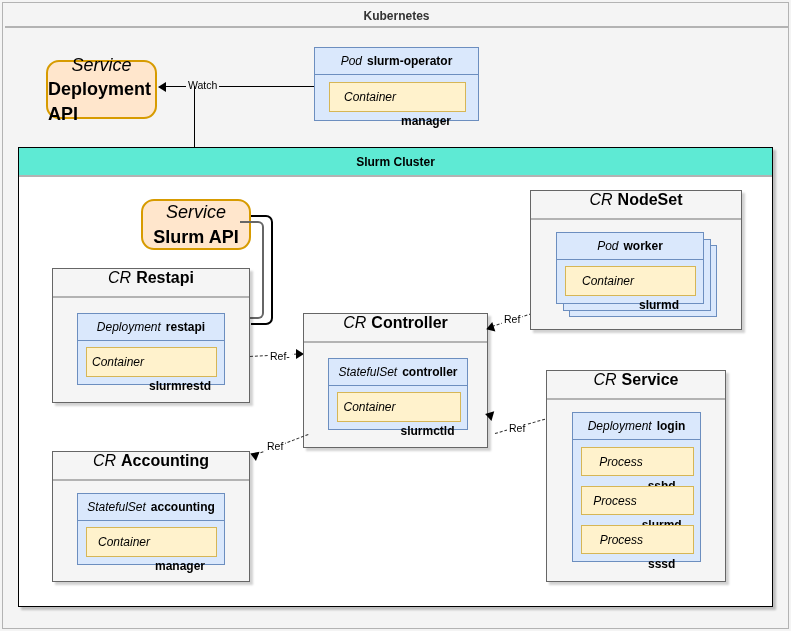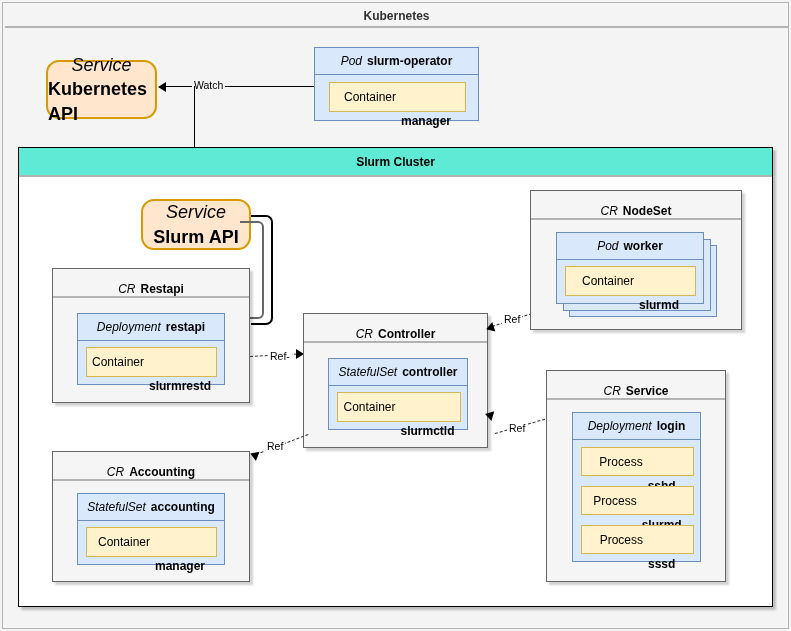--- a/index.html
+++ b/index.html
@@ -38,22 +38,22 @@
     background:#5eead4;
   }
 
   
   .cr-box{
     position:absolute;background:#f5f5f5;border:1px solid #666;
     box-sizing:border-box;box-shadow:3px 3px 2px rgba(0,0,0,0.18);
   }
   .cr-head{
     height:29px;border-bottom:2px solid #b3b3b3;box-sizing:border-box;
-    display:flex;align-items:flex-end;justify-content:center;
-    font-size:12px;color:#000;white-space:nowrap;
+    display:flex;align-items:flex-start;justify-content:center;
+    font-size:16px;color:#000;white-space:nowrap;
   }
   .cr-head .it{font-style:italic;font-weight:normal;margin-right:5px;}
   .cr-head .bd{font-weight:bold;}
 
   .blue-box{
     position:absolute;background:#dae8fc;border:1px solid #6c8ebf;
     box-sizing:border-box;
   }
   .blue-head{
     height:27px;border-bottom:1px solid #6c8ebf;box-sizing:border-box;
@@ -62,21 +62,21 @@
   }
   .blue-head .it{font-style:italic;margin-right:5px;}
   .blue-head .bd{font-weight:bold;}
 
   .yellow-box{
     position:absolute;background:#fff2cc;border:1px solid #d6b656;
     box-sizing:border-box;
     display:flex;align-items:center;justify-content:center;
     font-size:12px;color:#000;white-space:nowrap;
   }
-  .yellow-box .it{margin-right:5px;}
+  .yellow-box .it{font-style:italic;margin-right:5px;}
   .yellow-box .bd{font-weight:bold;margin-top:48px;}
 
   .orange-box{
     position:absolute;background:#ffe6cc;border:2px solid #d79b00;
     border-radius:13px;box-sizing:border-box;
     display:flex;flex-direction:column;align-items:center;justify-content:center;
     font-size:18px;color:#000;line-height:1.35;
   }
   .orange-box .it{font-style:italic;}
   .orange-box .bd{font-weight:bold;}
@@ -107,37 +107,37 @@
 <body>
 
 <div id="stage">
 
   <div class="k8s-frame">
     <div class="k8s-title">Kubernetes</div>
   </div>
 
   <div class="orange-box" style="left:46px;top:60px;width:111px;height:59px;">
     <span class="it">Service</span>
-    <span class="bd">Kubernetes API</span>
+    <span class="bd">Deployment API</span>
   </div>
 
   <div class="blue-box" style="left:314px;top:47px;width:165px;height:74px;">
     <div class="blue-head">
       <span class="it">Pod</span>
       <span class="bd">slurm-operator</span>
     </div>
     <div class="yellow-box" style="left:14px;top:34px;width:137px;height:30px;">
       <span class="it">Container</span>
       <span class="bd">manager</span>
     </div>
   </div>
 
   <div class="seg" style="left:162px;top:86px;width:152px;height:1px;"></div>
   <div class="arrow arrow-left" style="left:158px;top:82px;"></div>
-  <div class="lbl lbl-grey" style="left:192px;top:79px;">Watch</div>
+  <div class="lbl lbl-grey" style="left:186px;top:79px;">Watch</div>
 
   <div class="seg" style="left:194px;top:86px;width:1px;height:109px;"></div>
   <div class="arrow arrow-down" style="left:190px;top:192px;"></div>
 
   <div class="cluster">
     <div class="cluster-title">Slurm Cluster</div>
   </div>
 
   <div class="orange-box" style="left:141px;top:199px;width:110px;height:51px;">
     <span class="it">Service</span>

